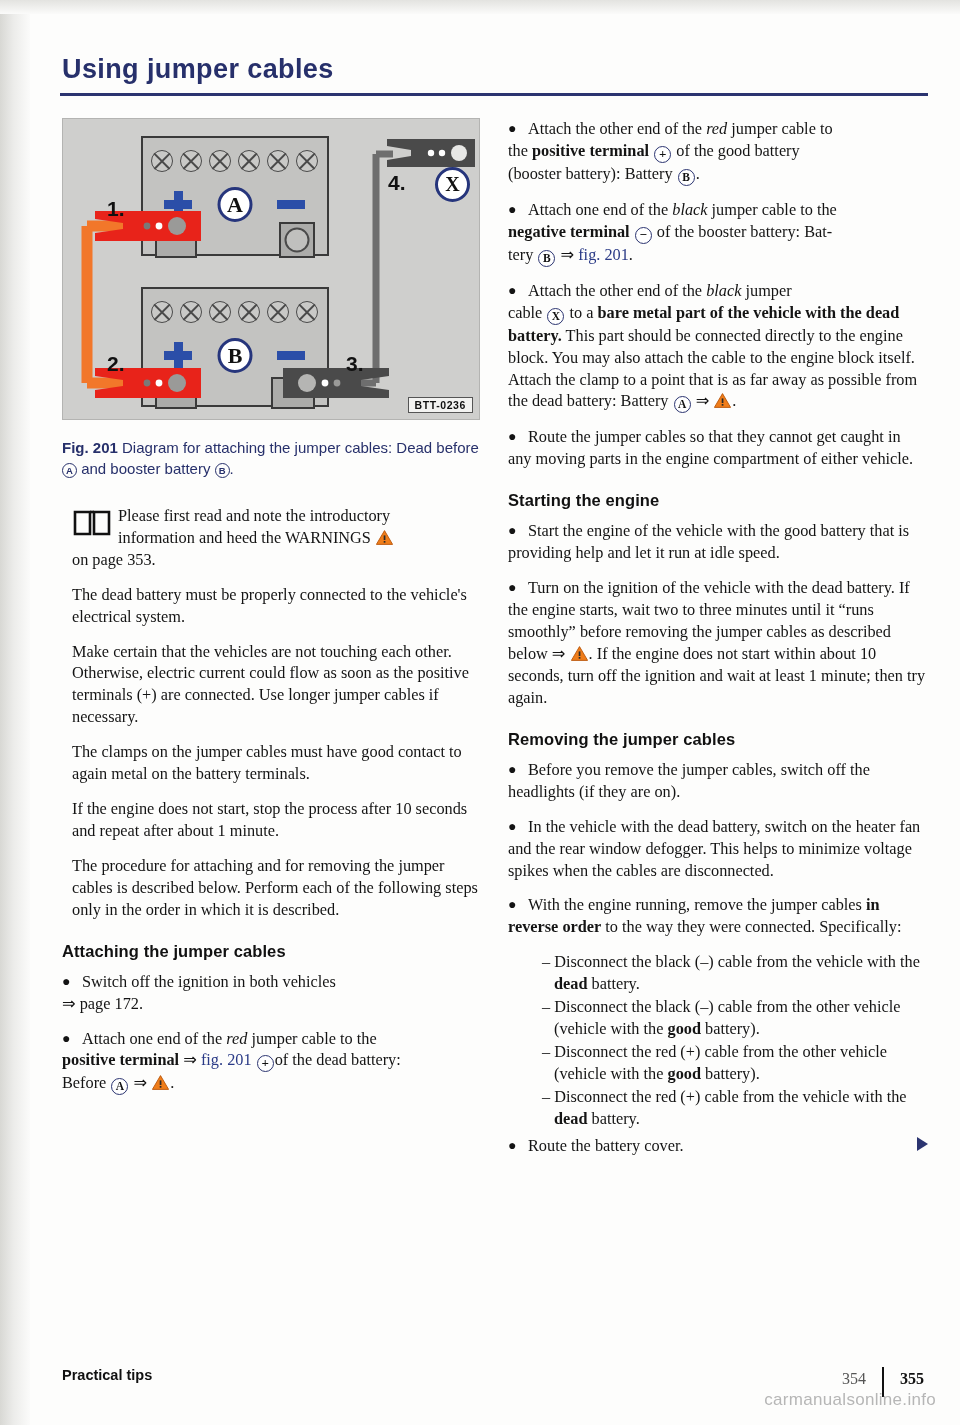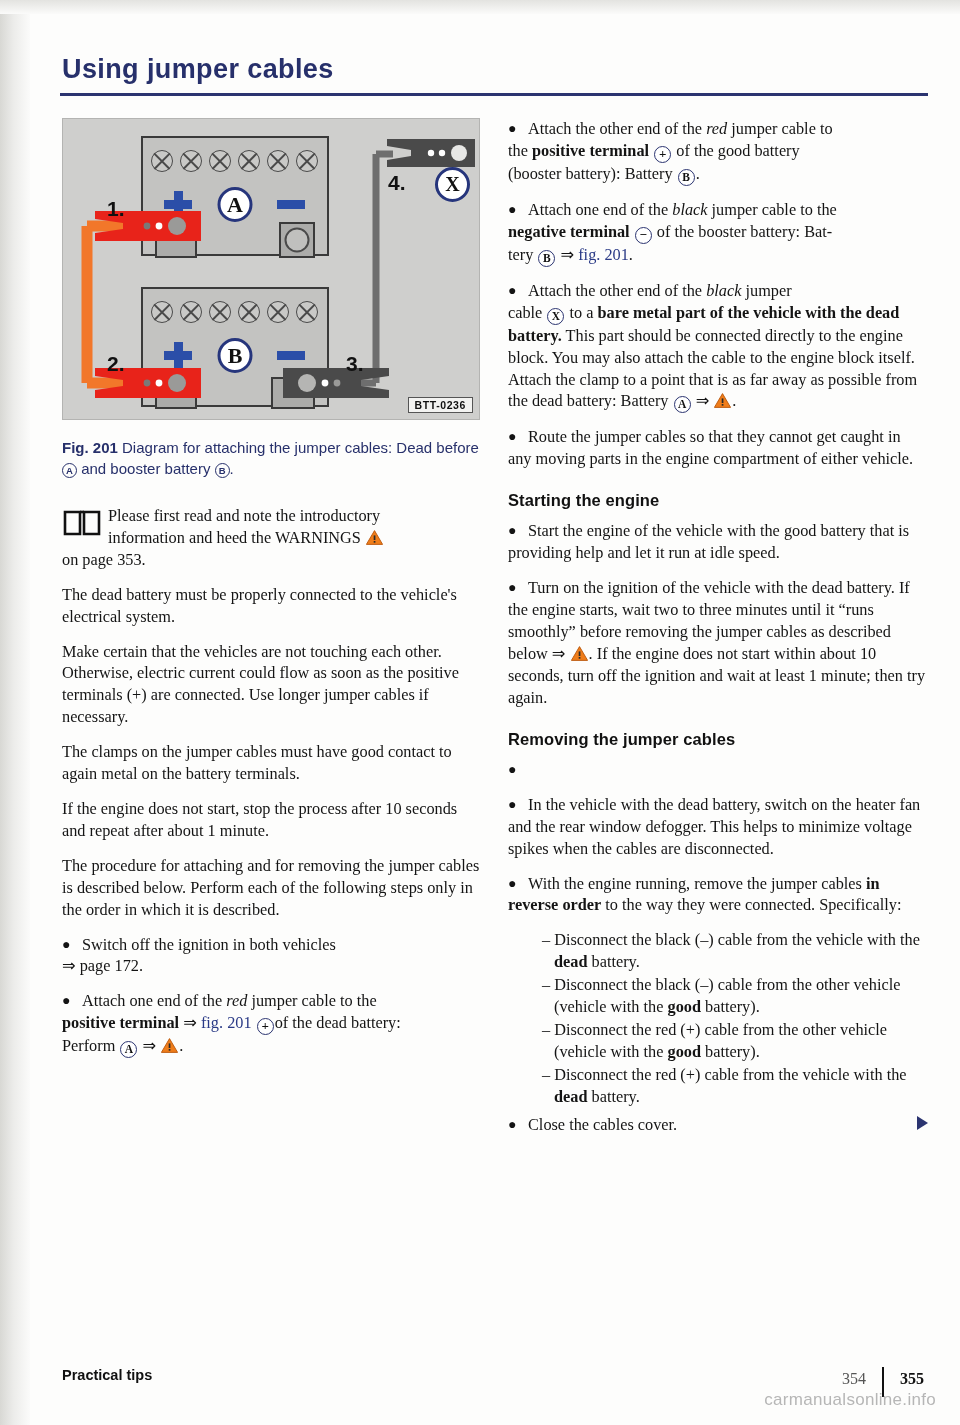--- a/index.html
+++ b/index.html
@@ -60,21 +60,21 @@
     position: absolute;
     top: 118px;
     width: 420px;
     font-size: 16.3px;
     line-height: 1.345;
     text-align: left;
   }
   .col-left  { left: 62px; }
   .col-right { left: 508px; width: 420px; }
 
-  p { margin: 0 0 13px 0; }
+  p { margin: 0 0 13px 10px; }
 
   .subhead {
     font-family: "Liberation Sans", sans-serif;
     font-size: 16.5px;
     font-weight: bold;
     color: #111;
     margin: 19px 0 9px 0;
     letter-spacing: 0.1px;
   }
 
@@ -521,34 +521,35 @@
       </span><br>
       <span>on page 353.</span>
     </p>
 
     <p>The dead battery must be properly connected to the vehicle's electrical system.</p>
     <p>Make certain that the vehicles are not touching each other. Otherwise, electric current could flow as soon as the positive terminals (+) are connected. Use longer jumper cables if necessary.</p>
     <p>The clamps on the jumper cables must have good contact to again metal on the battery terminals.</p>
     <p>If the engine does not start, stop the process after 10 seconds and repeat after about 1 minute.</p>
     <p>The procedure for attaching and for removing the jumper cables is described below. Perform each of the following steps only in the order in which it is described.</p>
 
+    <div class="subhead">Attaching the jumper cables</div>
 
     <p class="bullet">
       <span class="dot"></span><span>Switch off the ignition in both vehicles</span><br>
       ⇒ <span>page 172.</span>
     </p>
 
 
     <p class="bullet">
       <span class="dot"></span><span>Attach one end of the</span>
       <i>red</i>
       <span>jumper cable to the</span><br>
       <b>positive terminal</b> ⇒ <span class="xref">fig. 201</span>
       <span class="term">+</span><span>of the dead battery:</span><br>
-      <span>Perform</span>
+      <span>Before</span>
       <span class="badge">A</span> ⇒
       <span class="warn">
         <svg width="17" height="15" viewBox="0 0 17 15">
             <path d="M 8.5 0.6 L 16.6 14.4 L 0.4 14.4 Z" fill="#ef7d1a" stroke="#b9560a" stroke-width="0.9"></path>
             <rect x="7.7" y="5.4" width="1.7" height="4.6" fill="#2a2a2a"></rect>
             <rect x="7.7" y="11" width="1.7" height="1.7" fill="#2a2a2a"></rect>
           </svg>
       </span>.
     </p>
   </div>
@@ -615,21 +616,21 @@
             <path d="M 8.5 0.6 L 16.6 14.4 L 0.4 14.4 Z" fill="#ef7d1a" stroke="#b9560a" stroke-width="0.9"></path>
             <rect x="7.7" y="5.4" width="1.7" height="4.6" fill="#2a2a2a"></rect>
             <rect x="7.7" y="11" width="1.7" height="1.7" fill="#2a2a2a"></rect>
           </svg>
       </span><span>. If the engine does not start within about 10 seconds, turn off the ignition and wait at least 1 minute; then try again.</span>
     </p>
 
     <div class="subhead">Removing the jumper cables</div>
 
     <p class="bullet">
-      <span class="dot"></span>
+      <span class="dot"></span><span>Before you remove the jumper cables, switch off the headlights (if they are on).</span>
     </p>
 
     <p class="bullet">
       <span class="dot"></span><span>In the vehicle with the dead battery, switch on the heater fan and the rear window defogger. This helps to minimize voltage spikes when the cables are disconnected.</span>
     </p>
 
     <p class="bullet">
       <span class="dot"></span><span>With the engine running, remove the jumper cables</span>
       <b>in reverse order</b>
       <span>to the way they were connected. Specifically:</span>
@@ -652,21 +653,21 @@
         <span>battery).</span>
       </div>
       <div class="dashitem">
         <span>– Disconnect the red (+) cable from the vehicle with the</span>
         <b>dead</b>
         <span>battery.</span>
       </div>
     </div>
 
     <p class="bullet" style="position:relative;">
-      <span class="dot"></span><span>Close the cables cover.</span>
+      <span class="dot"></span><span>Route the battery cover.</span>
       <span class="cont-arrow"></span>
     </p>
   </div>
 
   <div class="footer-left">Practical tips</div>
   <div class="footer-pages">
     <span class="prev">354</span>
     <span class="sep"></span>
     <span class="cur">355</span>
   </div>

